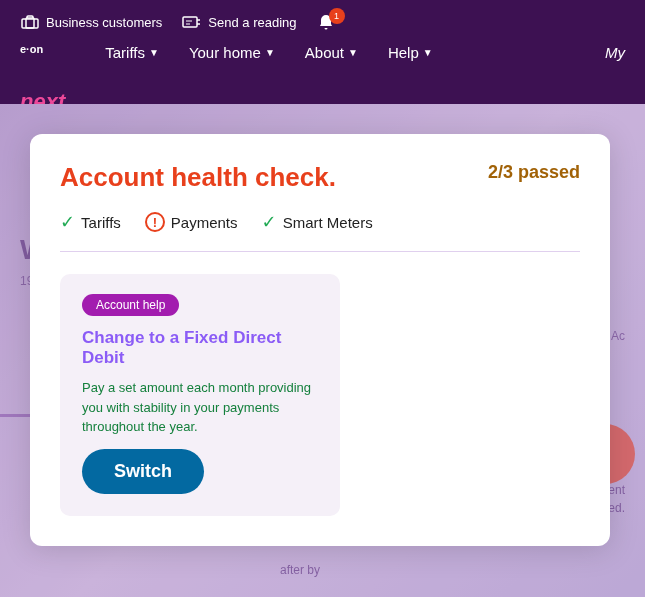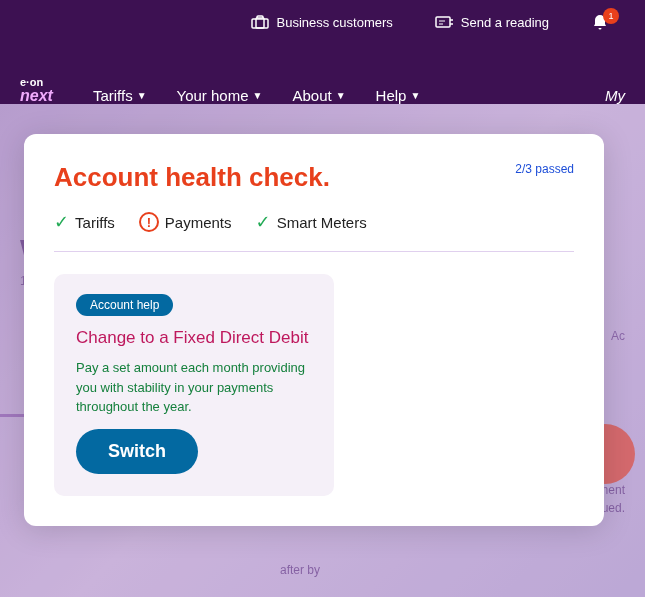--- a/index.html
+++ b/index.html
@@ -10,23 +10,22 @@
       overflow: hidden;
       position: relative;
     }
 
     
     .top-bar {
       background-color: #3d1152;
       height: 44px;
       display: flex;
       align-items: center;
-      justify-content: flex-end;
       padding: 0 20px;
-      gap: 42px;
+      gap: 20px;
     }
     .top-bar-item {
       display: flex;
       align-items: center;
       gap: 6px;
       color: white;
       font-size: 13px;
       cursor: pointer;
     }
     .top-bar-icon {
@@ -49,39 +48,40 @@
       position: relative;
       top: -6px;
       left: -6px;
     }
 
     
     .nav-bar {
       background-color: #3d1152;
       height: 60px;
       display: flex;
-      align-items: flex-end;
+      align-items: flex-start;
       padding: 0 20px;
       gap: 30px;
     }
     .logo {
       margin-right: 10px;
     }
     .logo-eon {
       font-size: 11px;
       color: white;
       font-weight: bold;
       line-height: 1;
     }
     .logo-next {
-      font-size: 16px;
-      color: #f0abfc;
+      font-size: 22px;
+      color: #ec4899;
       font-style: italic;
       font-weight: bold;
       line-height: 1;
+      margin-top: 36px;
     }
     .nav-item {
       display: flex;
       align-items: center;
       gap: 4px;
       color: white;
       font-size: 15px;
       cursor: pointer;
     }
     .nav-chevron {
@@ -176,43 +176,43 @@
       width: 645px;
       height: 493px;
       background: rgba(180, 150, 210, 0.3);
       z-index: 2;
     }
 
     
     .modal {
       position: absolute;
       top: 134px;
-      left: 24px;
+      left: 30px;
       width: 580px;
       background: white;
       border-radius: 12px;
       padding: 28px 30px 30px;
       z-index: 10;
       box-shadow: 0 4px 30px rgba(0,0,0,0.15);
     }
     .modal-header {
       display: flex;
       justify-content: space-between;
       align-items: flex-start;
       margin-bottom: 18px;
     }
     .modal-title {
       font-size: 26px;
       font-weight: bold;
       color: #e8401c;
     }
     .modal-score {
-      font-size: 12px;
-      font-weight: normal;
-      color: #1d4ed8;
+      font-size: 18px;
+      font-weight: bold;
+      color: #a16207;
     }
     .modal-checks {
       display: flex;
       gap: 24px;
       margin-bottom: 22px;
       padding-bottom: 18px;
       border-bottom: 1px solid #e0d0ee;
     }
     .check-item {
       display: flex;
@@ -239,32 +239,32 @@
     }
 
     
     .inner-card {
       background: #f5f0f8;
       border-radius: 10px;
       padding: 20px 22px 22px;
       max-width: 280px;
     }
     .account-help-badge {
-      background: #0369a1;
+      background: #a21caf;
       color: white;
       border-radius: 20px;
       padding: 4px 14px;
       font-size: 12px;
       display: inline-block;
       margin-bottom: 12px;
     }
     .inner-card-title {
       font-size: 17px;
-      font-weight: normal;
-      color: #be185d;
+      font-weight: bold;
+      color: #8b5cf6;
       margin-bottom: 10px;
     }
     .inner-card-desc {
       font-size: 13px;
       color: #15803d;
       line-height: 1.5;
       margin-bottom: 12px;
     }
     .switch-btn {
       background: #0369a1;

